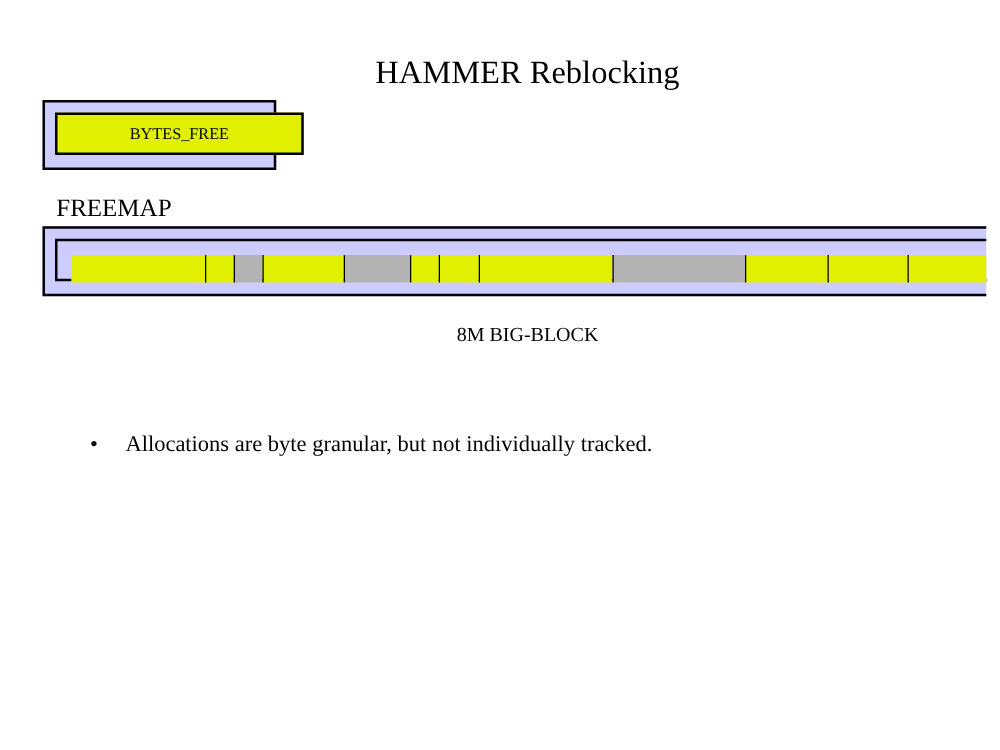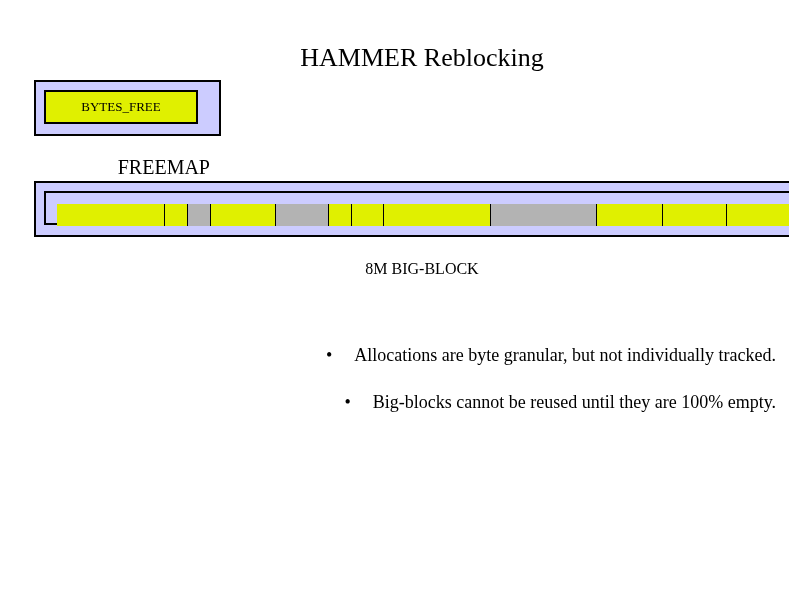--- a/index.html
+++ b/index.html
@@ -28,35 +28,35 @@
     top: 58px;
     width: 187px;
     height: 56px;
     background: var(--lavender);
     border: 2px solid var(--border);
   }
   .freemap-inner {
     position: absolute;
     left: 8px;
     top: 8px;
-    width: 154px;
+    width: 199px;
     height: 34px;
     background: var(--yellow);
     border: 2px solid var(--border);
     display: flex;
     align-items: center;
     justify-content: center;
     font-size: 13px;
   }
   .freemap-caption {
     position: absolute;
     left: 12px;
     top: 122px;
     width: 187px;
-    text-align: right;
+    text-align: left;
     font-size: 20px;
     line-height: 24px;
   }
   .bigblock-outer {
     position: absolute;
     left: 12px;
     top: 159px;
     width: 776px;
     height: 56px;
     background: var(--lavender);
@@ -87,21 +87,21 @@
     line-height: 24px;
   }
   .bullets {
     position: absolute;
     left: 17px;
     top: 299px;
     width: 770px;
     font-size: 18px;
     line-height: 24.6px;
   }
-  .bullet-line { white-space: nowrap; text-align: right; }
+  .bullet-line { white-space: nowrap; }
 </style>
 </head>
 <body>
 
 <div class="slide" style="--bg: #ffffff; --text: #000000; --border: #000000; --lavender: #ccccff; --yellow: #e0f000; --gray: #b3b3b3;">
 
   <div class="title">HAMMER Reblocking</div>
 
   <div class="freemap-outer">
     <div class="freemap-inner">
@@ -125,16 +125,15 @@
         <div class="seg" style="flex: 0 0 9.00662%; background: rgb(224, 240, 0);"></div>
         <div class="seg" style="flex: 0 0 8.74172%; background: rgb(224, 240, 0);"></div>
         <div class="seg" style="flex: 0 0 9.00662%; background: rgb(224, 240, 0);"></div>
       </div>
   </div>
 
   <div class="bigblock-caption">8M BIG-BLOCK</div>
 
   <div class="bullets" id="bullets">
       <div class="bullet-line"><span>•</span><span>Allocations are byte granular, but not individually tracked.</span></div>
-      <div class="bullet-line"><span>•</span><span>Big-blocks cannot be reused until they are 100% empty.</span></div>
     </div>
 
 </div>
 
 </body></html>

